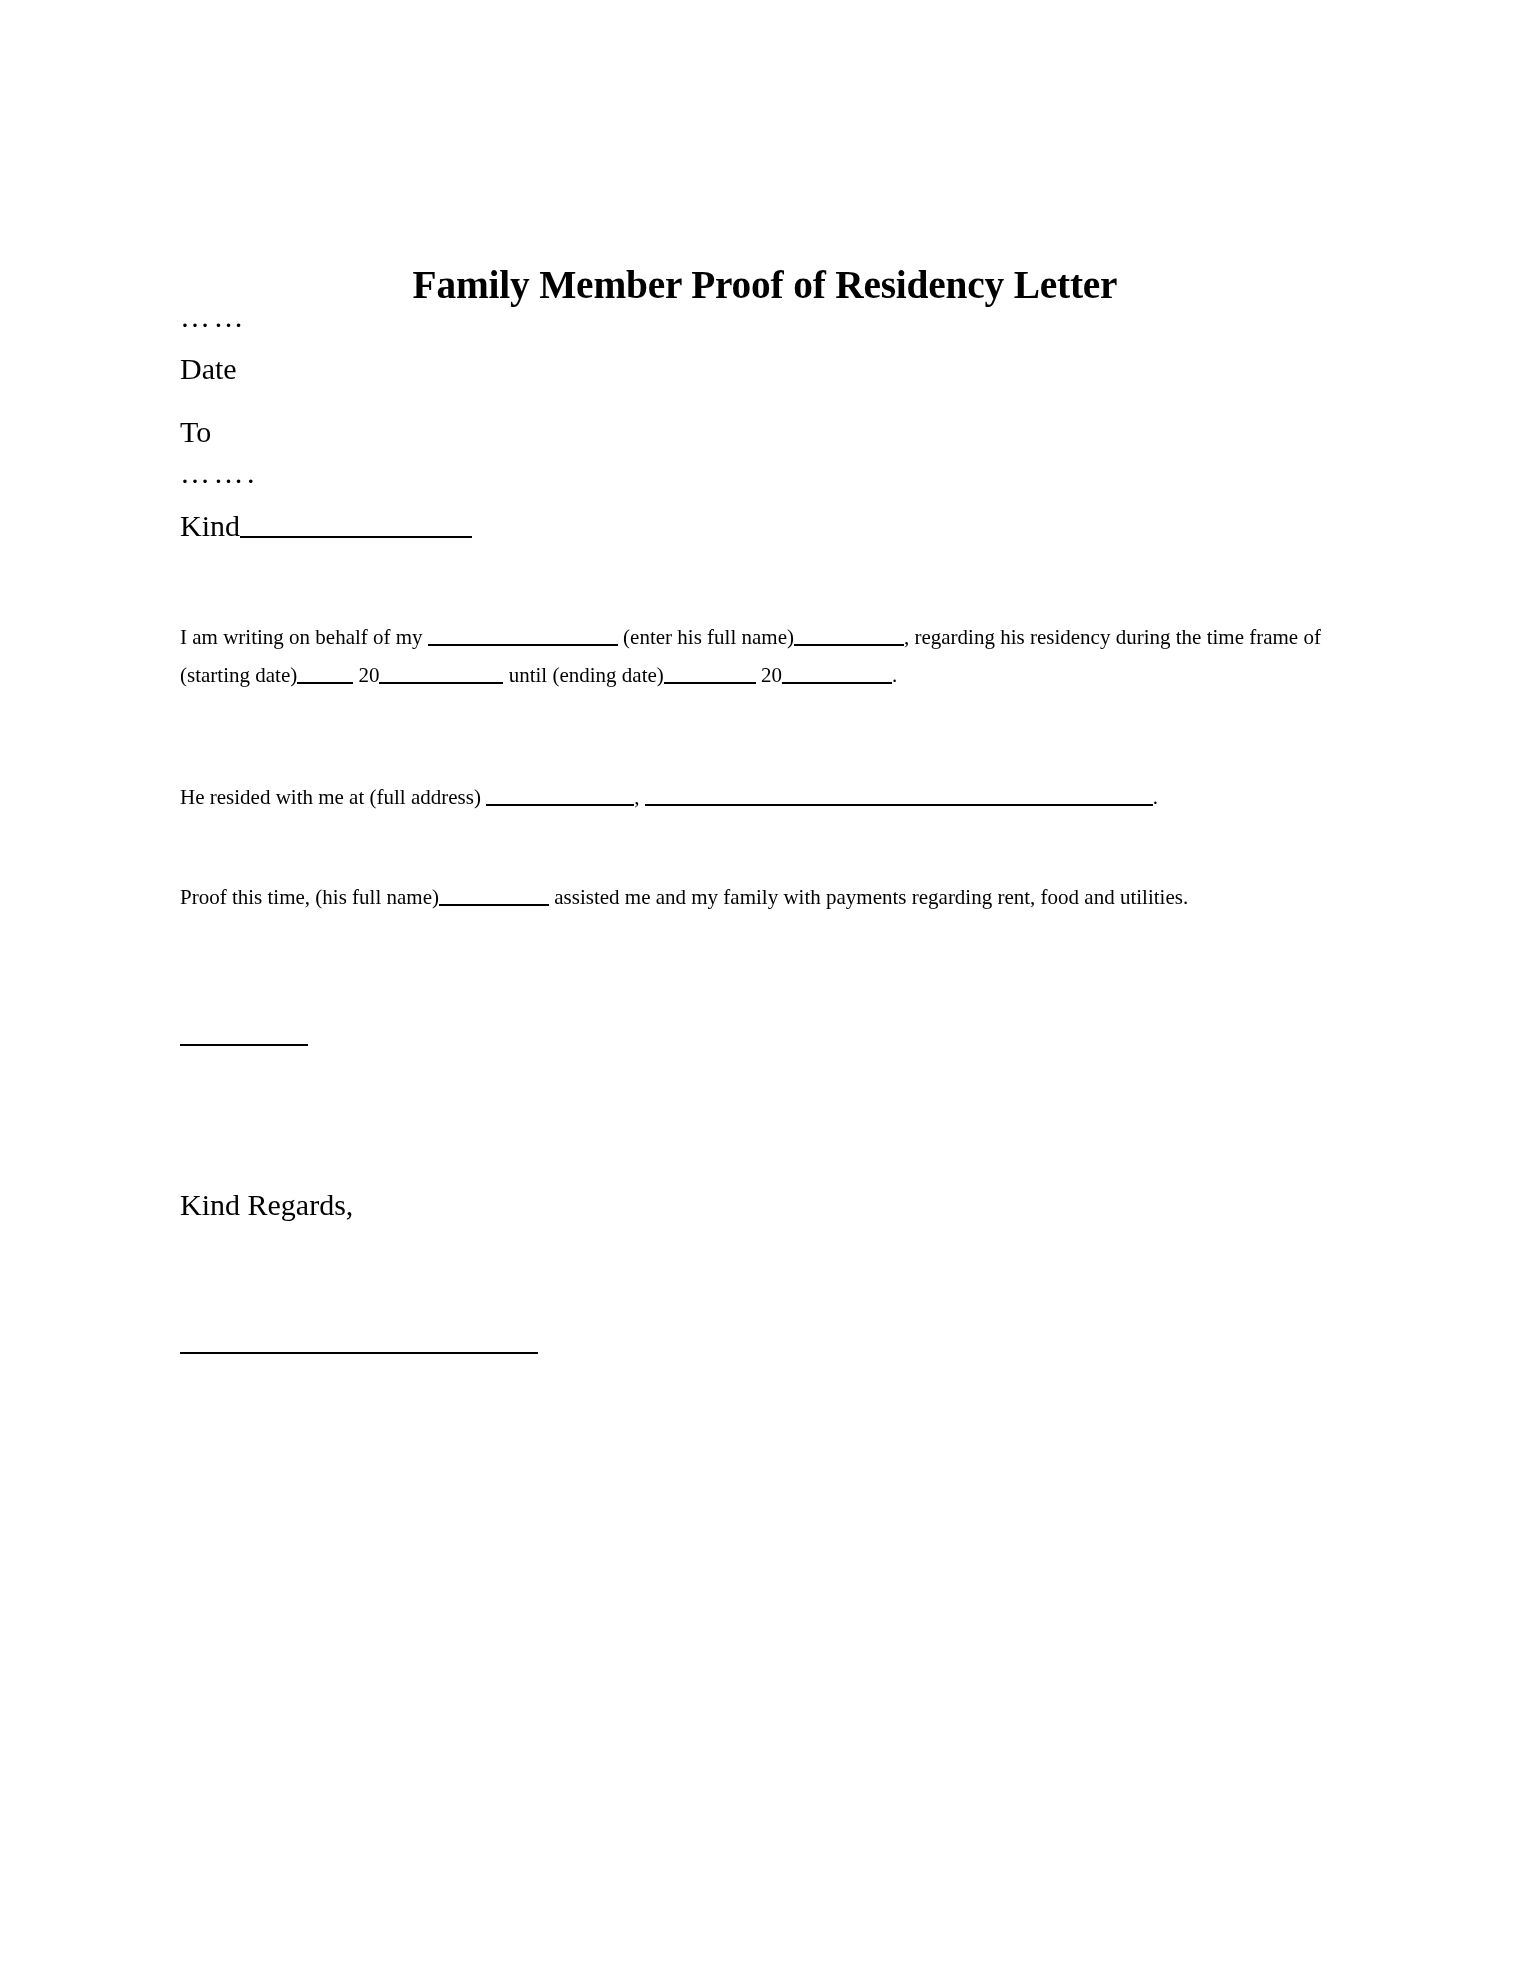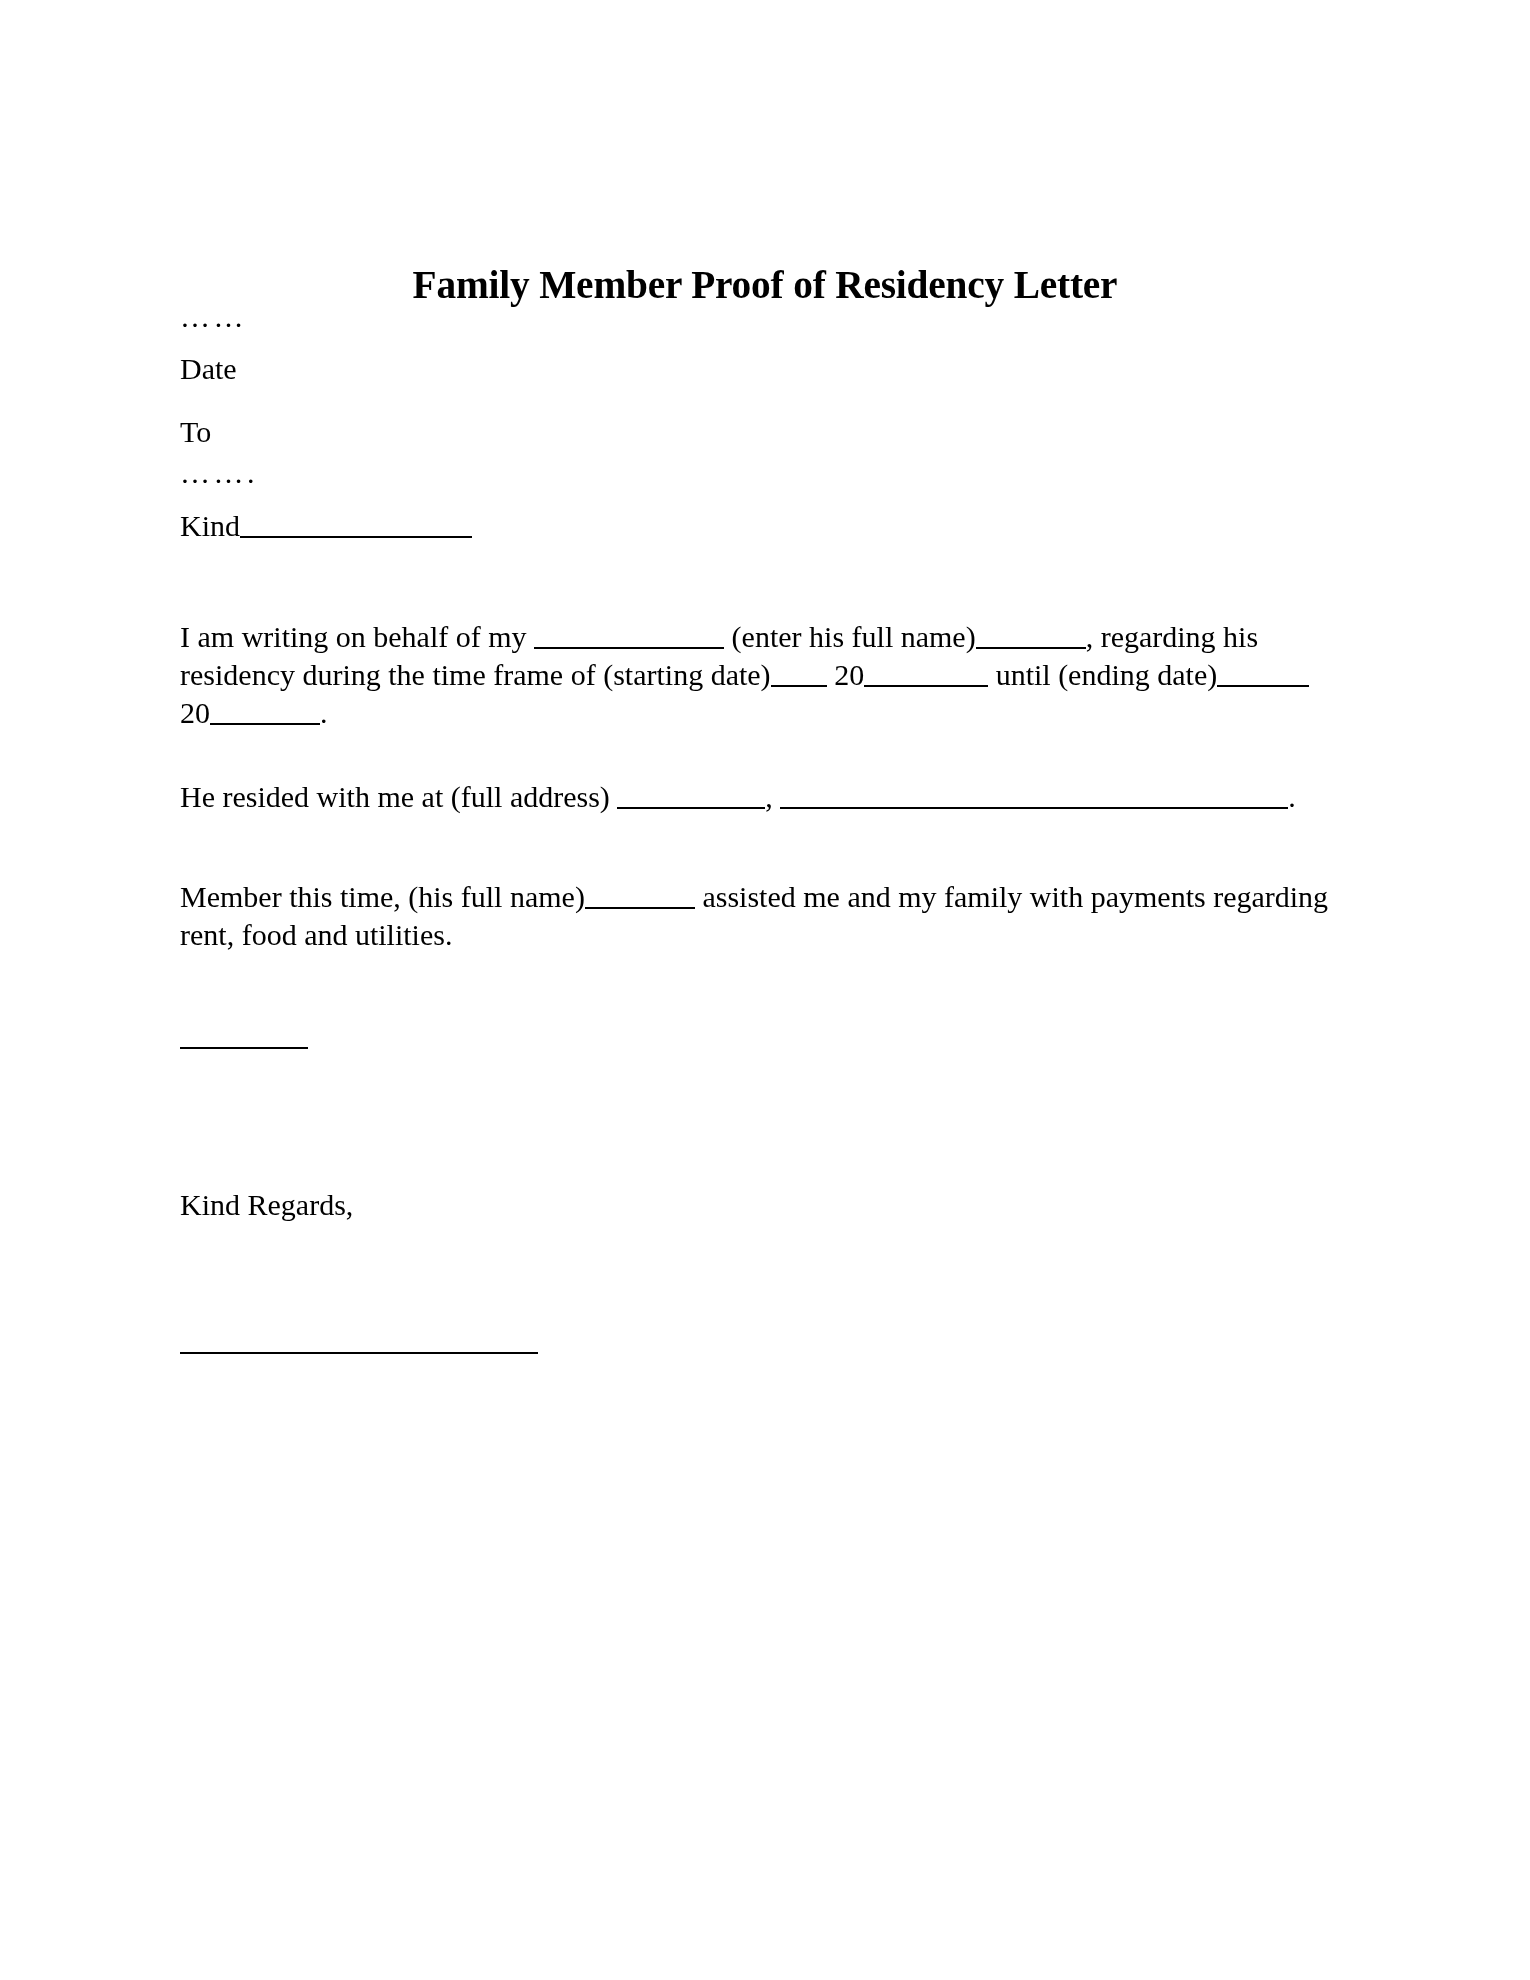--- a/index.html
+++ b/index.html
@@ -58,21 +58,21 @@
     left: 0;
     white-space: nowrap;
     font-size: 30px;
     line-height: 34px;
   }
 
   .para {
     position: absolute;
     left: 0;
     width: 1150px;
-    font-size: 30px;
+    font-size: 21px;
     line-height: 38px;
     text-align: left;
   }
 
   .dots {
     letter-spacing: 3.5px;
   }
 
   
   .blank {
@@ -129,21 +129,21 @@
 
     <div class="para" style="top:318px;">
       <span>I am writing on behalf of my </span><span class="blank b-relation"></span><span> (enter his full name)</span><span class="blank b-fullname1"></span><span>, regarding his residency during the time frame of  (starting date)</span><span class="blank b-startdate"></span><span> 20</span><span class="blank b-year1"></span><span> until (ending date)</span><span class="blank b-enddate"></span><span> 20</span><span class="blank b-year2"></span><span>.</span>
     </div>
 
     <div class="para" style="top:478px;">
       <span class="nowrap"><span>He resided with me at (full address) </span><span class="blank b-addr1"></span><span>, </span><span class="blank b-addr2"></span><span>.</span></span>
     </div>
 
     <div class="para" style="top:578px;">
-      <span>Member this time, (his full name)</span><span class="blank b-fullname2"></span><span> assisted me and my family with payments regarding rent, food and utilities.</span>
+      <span>Proof this time, (his full name)</span><span class="blank b-fullname2"></span><span> assisted me and my family with payments regarding rent, food and utilities.</span>
     </div>
 
     <div class="para" style="top:718px;">
       <span class="blank b-phone"></span>
     </div>
 
     <div class="line" style="top:888px;">Kind Regards,</div>
 
   </div>
 

